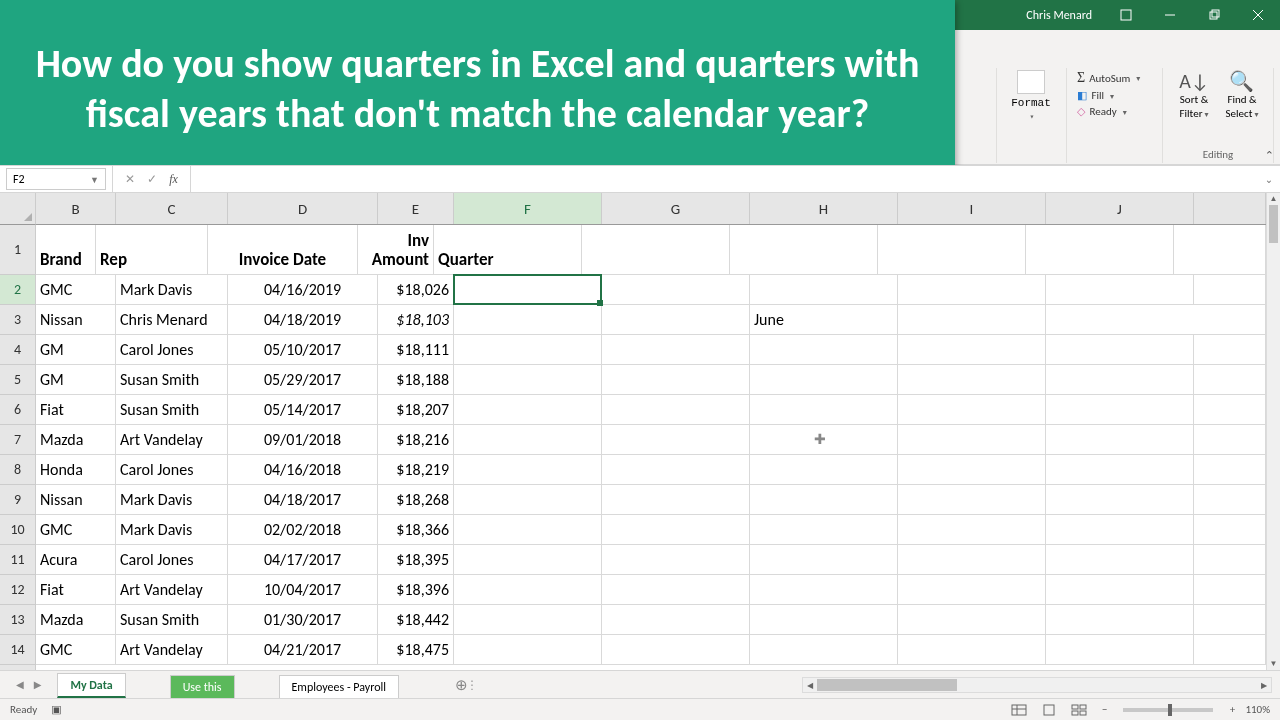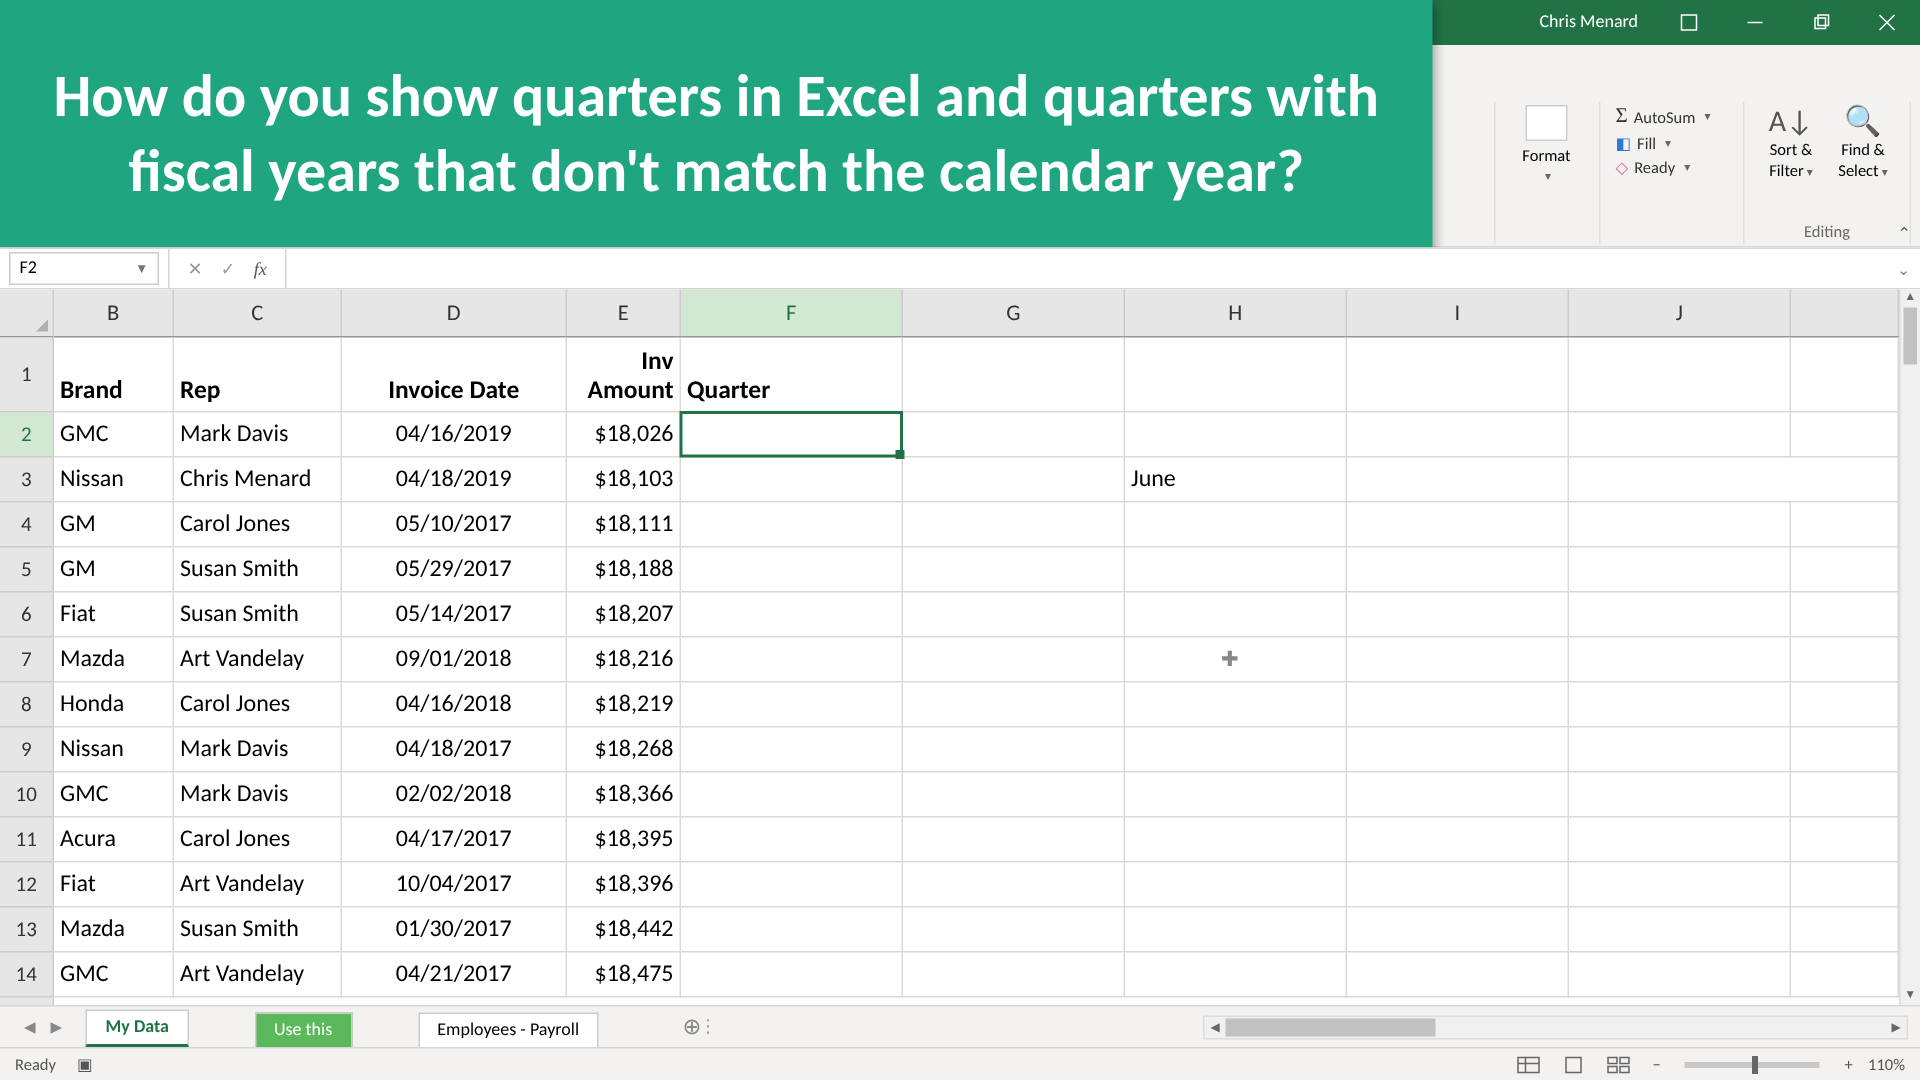--- a/index.html
+++ b/index.html
@@ -26,21 +26,21 @@
     display: flex; align-items: center; gap: 10px; padding-right: 10px;
     color: #505050; font-size: 12px;
     background: #f3f2f1;
   }
   .share-row .share { display:flex; align-items:center; gap:4px; }
   .smiley { width:18px; height:18px; border-radius:50%; background:#f7c948; display:flex; align-items:center; justify-content:center; font-size:11px; }
 
   .ribbon-groups { display:flex; align-items:flex-start; padding-top: 38px; padding-right: 6px; }
   .ribbon-group { border-left: 1px solid #e0dfdd; padding: 0 10px 0 10px; height: 95px; position: relative; font-size: 11px;}
   .ribbon-group .grp-label { position:absolute; bottom:2px; left:0; right:0; text-align:center; color:#666; }
-  .format-btn { display:flex; flex-direction:column; align-items:center; width:48px; gap:3px; padding-top: 2px;}
+  .format-btn { display:flex; flex-direction:column; align-items:center; width:48px; gap:3px; padding-top: 2px; font-family: Liberation Mono, monospace;}
   .format-btn .ic { width:28px; height:24px; background:#fff; border:1px solid #ccc; }
   .v-stack { display:flex; flex-direction:column; gap:3px; padding-top:2px;}
   .small-cmd { display:flex; align-items:center; gap:4px; font-size:11px; color:#333; }
   .sigma { font-family: "Cambria Math", serif; font-size:14px; }
   .tri { font-size:8px; color:#666; margin-left:2px; }
   .big-btn { display:flex; flex-direction:column; align-items:center; width:42px; gap:2px; padding-top:2px; text-align:center; line-height:1.1;}
   .collapse-rib { position:absolute; bottom:2px; right:6px; font-size:11px; color:#555; }
 
   
   .overlay {
@@ -247,21 +247,21 @@
       <div class="row-h">8</div>
       <div class="row-h">9</div>
       <div class="row-h">10</div>
       <div class="row-h">11</div>
       <div class="row-h">12</div>
       <div class="row-h">13</div>
       <div class="row-h">14</div>
     </div>
   <div class="cells" id="cells">
       <div class="row tall">
-        <div class="cell hdr" style="width: 80px;">Brand</div>
+        <div class="cell hdr" style="width: 60px;">Brand</div>
         <div class="cell hdr" style="width: 112px;">Rep</div>
         <div class="cell hdr c" style="width: 150px;">Invoice Date</div>
         <div class="cell hdr inv" style="width: 76px;">
           <div style="text-align:right;width:100%">Inv<br>Amount</div>
         </div>
         <div class="cell hdr" style="width: 148px;">Quarter</div>
         <div class="cell " style="width: 148px;"></div>
         <div class="cell " style="width: 148px;"></div>
         <div class="cell " style="width: 148px;"></div>
         <div class="cell " style="width: 148px;"></div>
@@ -276,21 +276,21 @@
         <div class="cell " style="width: 148px;"></div>
         <div class="cell " style="width: 148px;"></div>
         <div class="cell " style="width: 148px;"></div>
         <div class="cell " style="width: 148px;"></div>
         <div class="cell" style="flex: 1 1 0%;"></div>
       </div>
       <div class="row">
         <div class="cell " style="width: 80px;">Nissan</div>
         <div class="cell " style="width: 112px;">Chris Menard</div>
         <div class="cell c" style="width: 150px;">04/18/2019</div>
-        <div class="cell r" style="width: 76px;">$18,103</div>
+        <div class="cell r" style="width: 76px; font-style: italic;">$18,103</div>
         <div class="cell " style="width: 148px;"></div>
         <div class="cell " style="width: 148px;"></div>
         <div class="cell " style="width: 148px;">June</div>
         <div class="cell " style="width: 148px;"></div>
         <div class="cell" style="flex: 1 1 0%;"></div>
       </div>
       <div class="row">
         <div class="cell " style="width: 80px;">GM</div>
         <div class="cell " style="width: 112px;">Carol Jones</div>
         <div class="cell c" style="width: 150px;">05/10/2017</div>

